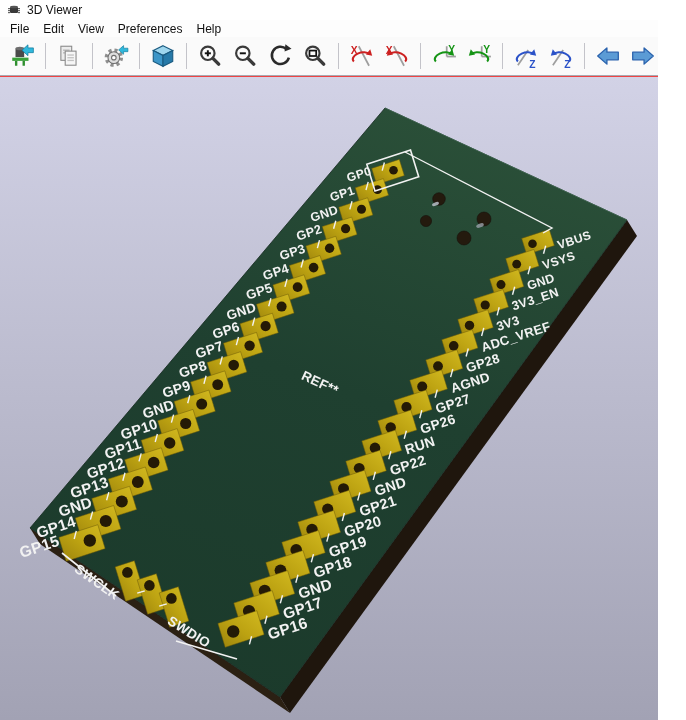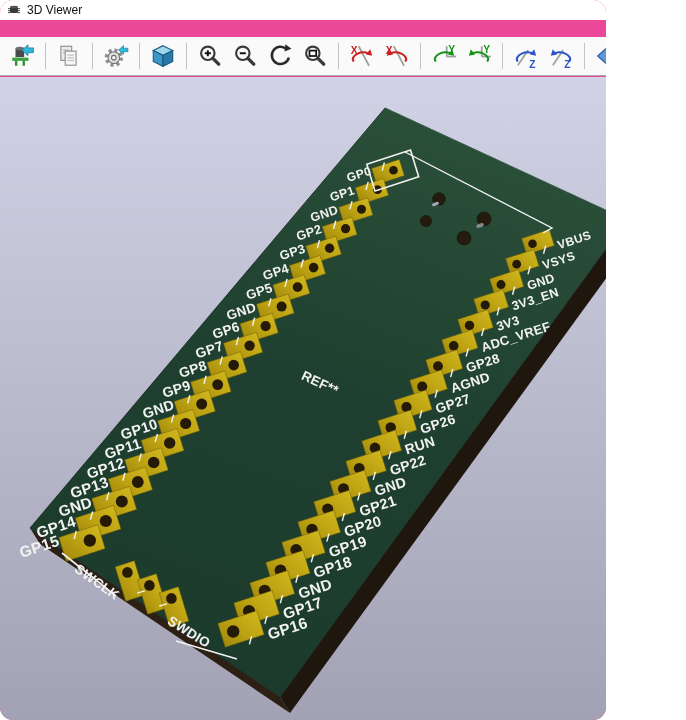--- a/index.html
+++ b/index.html
@@ -1,17 +1,17 @@
 <!DOCTYPE html>
 <html><head>
 <meta charset="utf-8">
 <style>
   html,body{margin:0;padding:0;background:#fff;}
-  .window{position:relative;width:606px;height:720px;overflow:hidden;
-          font-family:"Liberation Sans",sans-serif;background:#ec4899;user-select:none;border-radius:13px;}
+  .window{position:relative;width:658px;height:720px;overflow:hidden;
+          font-family:"Liberation Sans",sans-serif;background:#ef4444;user-select:none;}
   .titlebar{position:absolute;left:0;top:0;width:686px;height:20px;background:#ffffff;
             display:flex;align-items:center;padding-left:7px;box-sizing:border-box;}
   .titlebar .title{font-size:12px;color:#111;margin-left:6px;}
   .menubar{position:absolute;left:0;top:20px;width:686px;height:17px;background:#fdfdfd;
            display:flex;align-items:center;padding-left:3px;box-sizing:border-box;}
   .menu-item{font-size:12px;color:#111;padding:1px 7px;cursor:default;}
   .toolbar{position:absolute;left:0;top:37px;width:686px;height:39px;background:#fafafa;
            display:flex;align-items:center;padding-left:7px;box-sizing:border-box;
            border-bottom:1px solid #a9a9b0;}
   .tb-btn{width:30px;height:30px;display:flex;align-items:center;justify-content:center;
@@ -33,20 +33,27 @@
         <rect x="1" y="7" width="2" height="1.2" fill="#666"></rect>
         <rect x="1" y="9" width="2" height="1.2" fill="#666"></rect>
       <rect x="11" y="5" width="2" height="1.2" fill="#666"></rect>
         <rect x="11" y="7" width="2" height="1.2" fill="#666"></rect>
         <rect x="11" y="9" width="2" height="1.2" fill="#666"></rect>
       <ellipse cx="7" cy="4" rx="4" ry="1.3" fill="#555"></ellipse>
     </svg>
     <span class="title">3D Viewer</span>
   </div>
 
+  <div class="menubar" id="menubar">
+      <span class="menu-item">File</span>
+      <span class="menu-item">Edit</span>
+      <span class="menu-item">View</span>
+      <span class="menu-item">Preferences</span>
+      <span class="menu-item">Help</span>
+    </div>
 
   <div class="toolbar" id="toolbar">
       <div class="tb-btn">
         <svg width="26" height="26" viewBox="0 0 24 24">
           <rect x="6" y="5" width="8" height="8" fill="#4a4a4a"></rect>
     <ellipse cx="10" cy="5" rx="4" ry="1.6" fill="#6e6e6e"></ellipse>
     <rect x="3" y="13.5" width="15" height="3" fill="#3aa03a"></rect>
     <rect x="5.5" y="16.5" width="2.2" height="4.5" fill="#2f8f2f"></rect>
     <rect x="12.5" y="16.5" width="2.2" height="4.5" fill="#2f8f2f"></rect>
     <path d="M22.5 4.5 h-5 v-2.8 l-5.5 5 5.5 5 v-2.8 h5 z" fill="#2fb8dc" stroke="#147d9e" stroke-width="0.7"></path>

